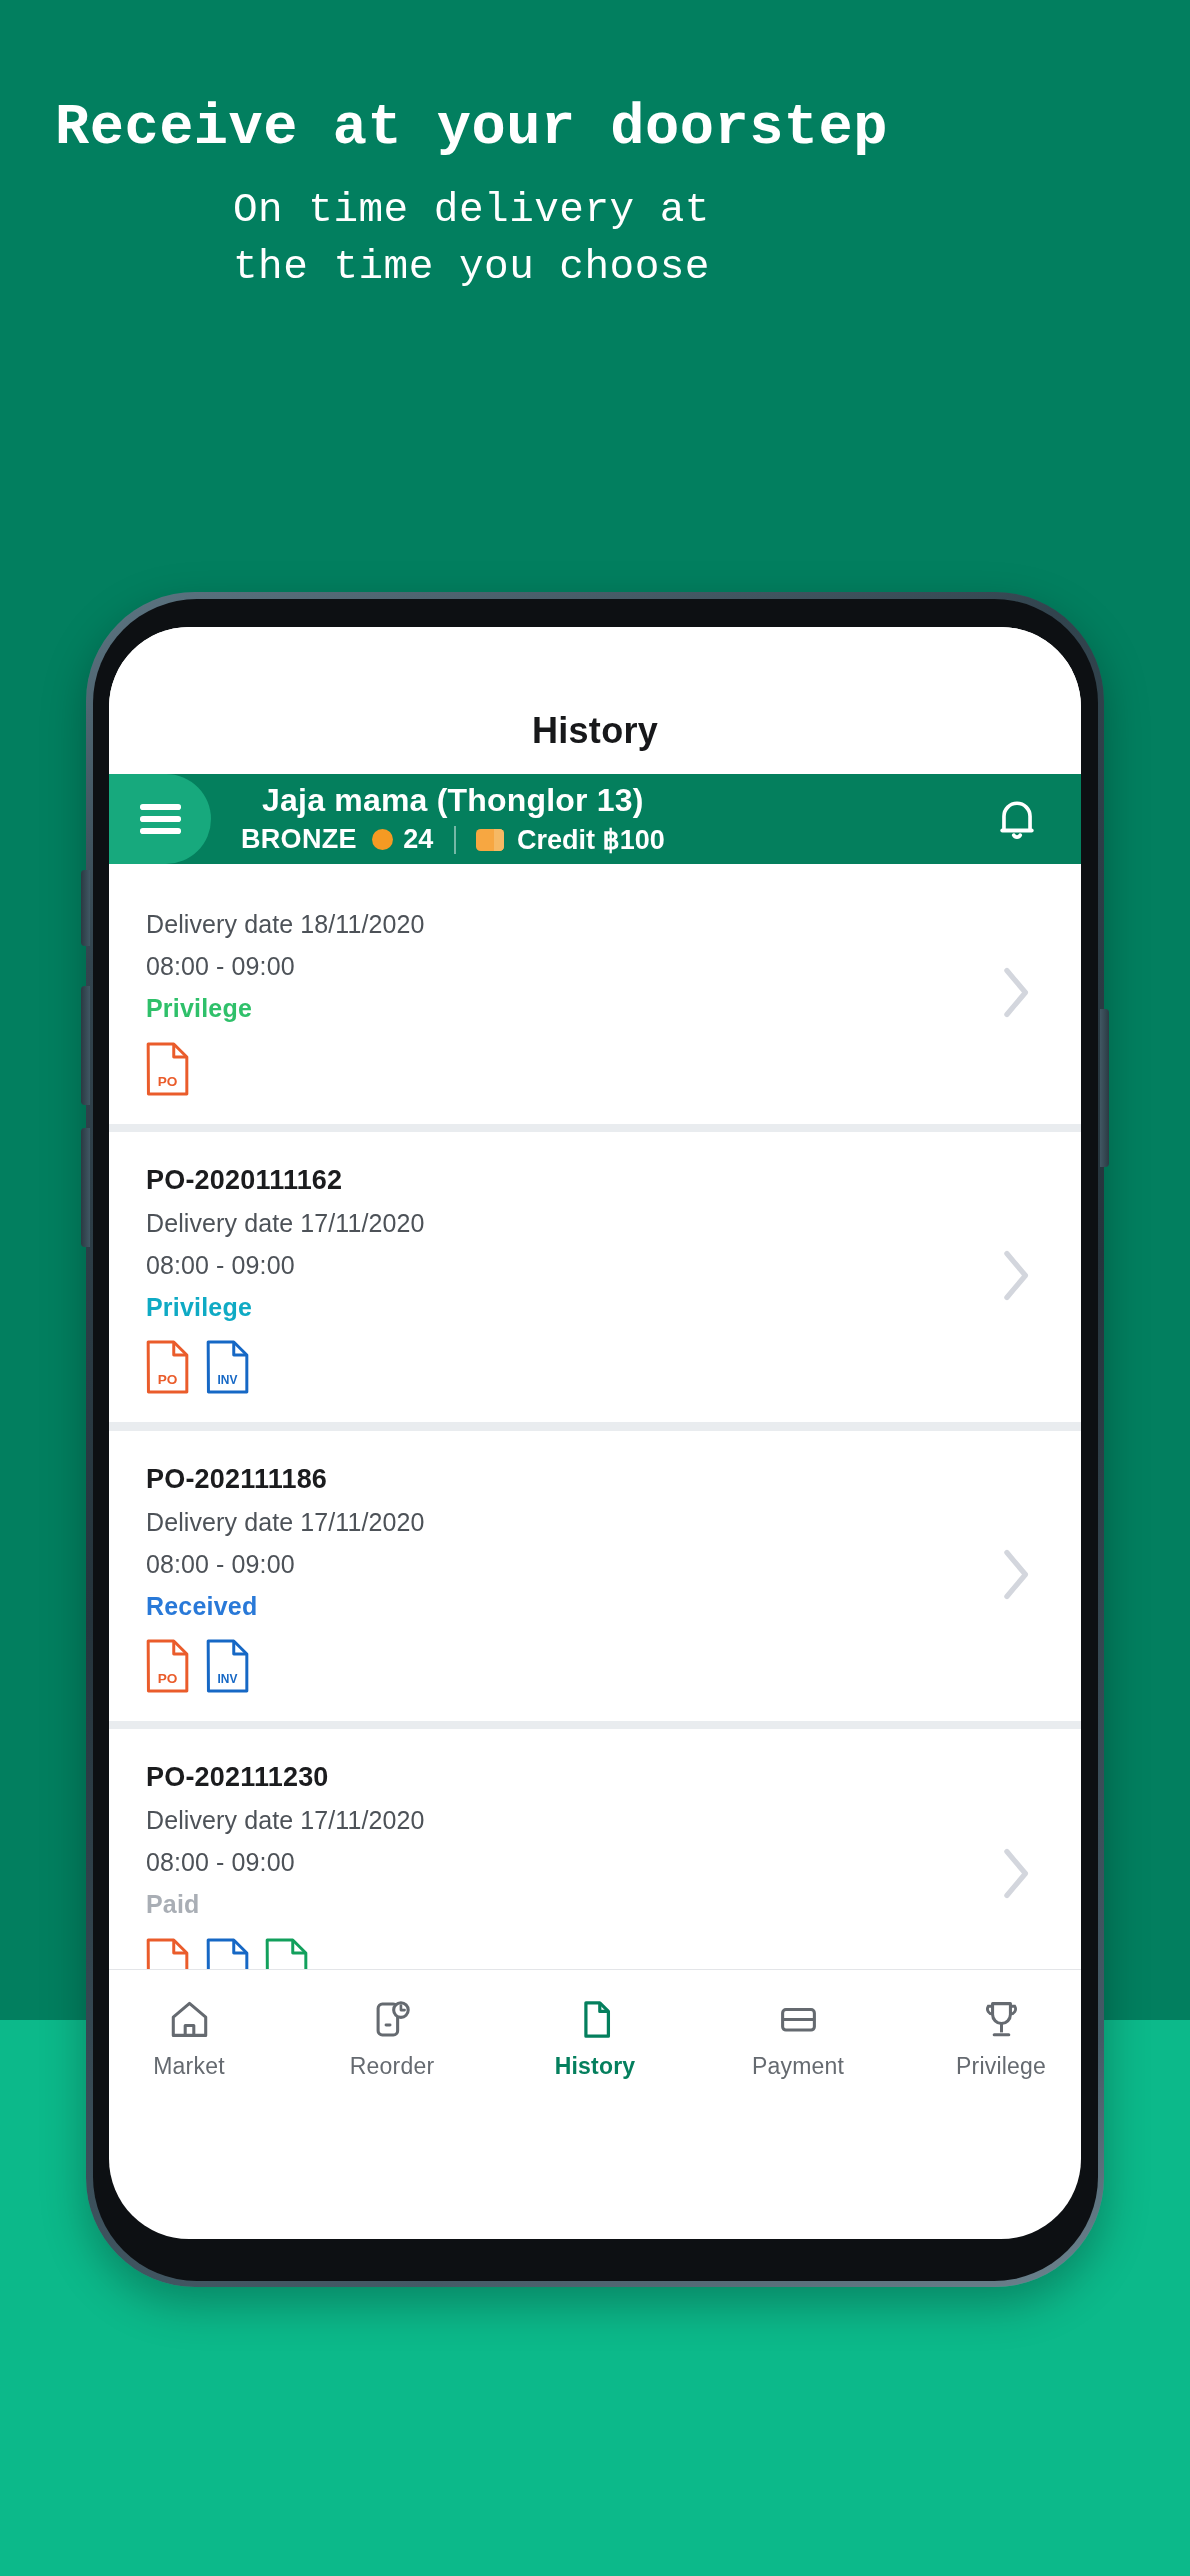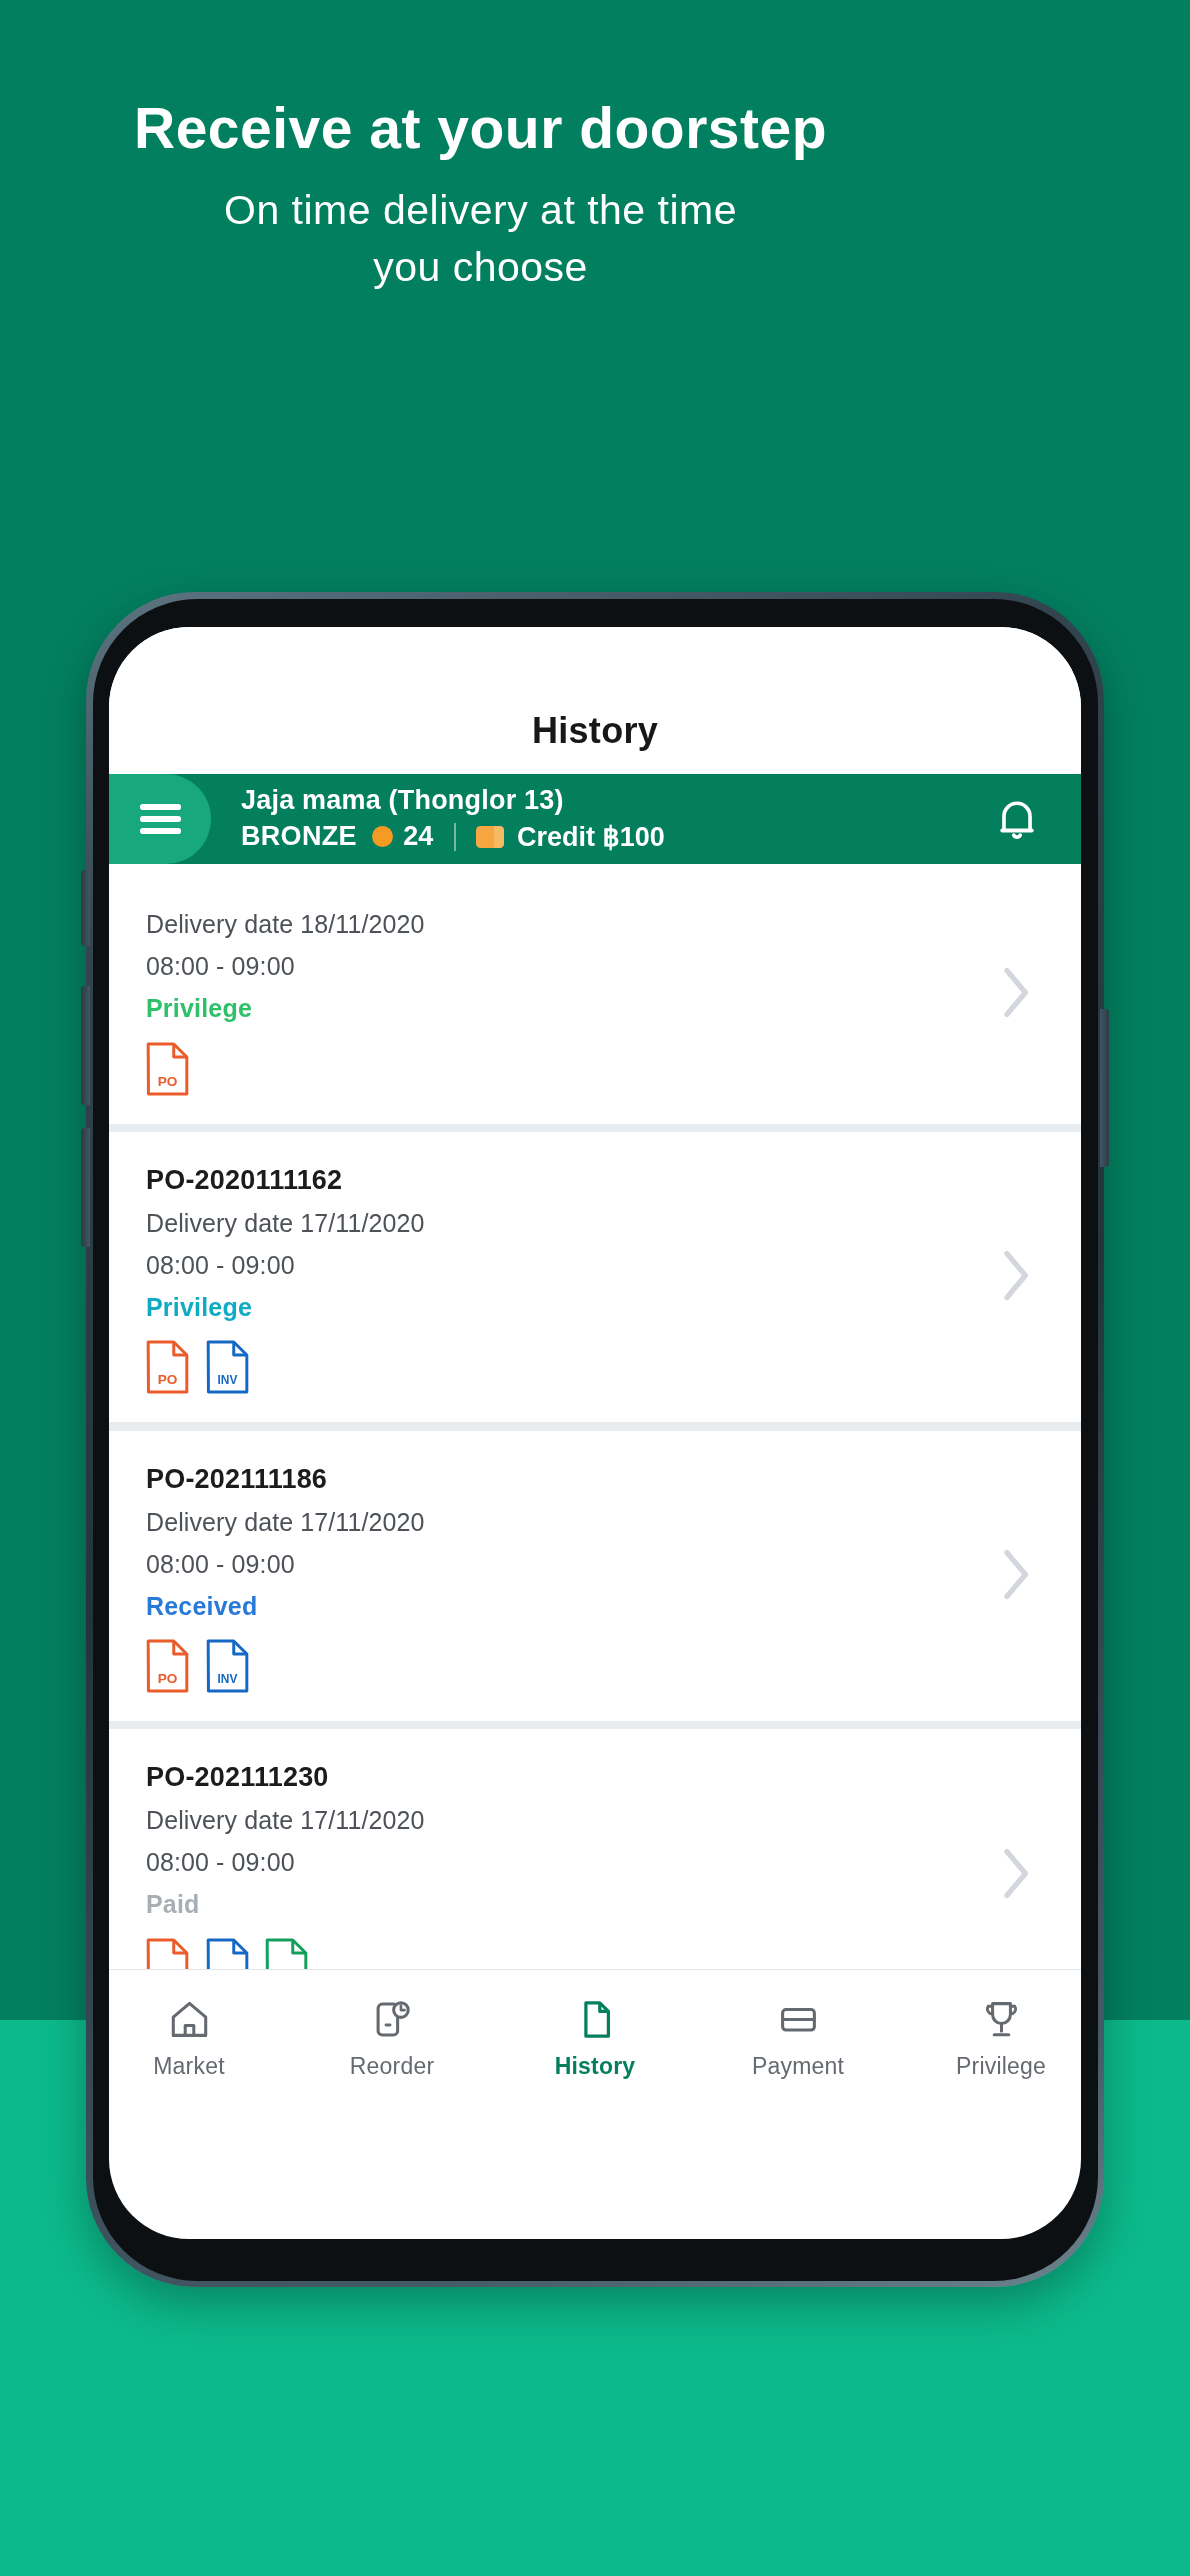--- a/index.html
+++ b/index.html
@@ -19,22 +19,22 @@
     position: absolute; left: 0; top: 0; width: 1191px; height: 2020px;
     background: #027f5f;
   }
   #bg-bottom {
     position: absolute; left: 0; top: 2020px; width: 1191px; height: 556px;
     background: #0cb98a;
   }
 
   
   #headline-block {
-    position: absolute; left: 9px; top: 88px; width: 943px;
-    text-align: center; z-index: 5;
+    position: absolute; left: 0; top: 88px; width: 943px;
+    text-align: center; z-index: 5; font-family: Liberation Mono, monospace;
   }
   #headline {
     color: #ffffff;
     font-size: 57px;
     font-weight: bold;
     letter-spacing: 0.5px;
     line-height: 80px;
   }
   #subheadline {
     color: #ffffff;
@@ -125,21 +125,21 @@
   .hamburger { width: 41px; }
   .hamburger span {
     display: block; height: 5.6px; border-radius: 2.8px;
     background: #ffffff; margin: 6.5px 0;
   }
   .account-text {
     margin-left: 132px;
     display: flex; flex-direction: column; gap: 4.6px;
   }
   .account-name {
-    font-size: 27px; font-weight: bold; color: #ffffff; letter-spacing: 0.2px;
+    font-size: 32px; font-weight: bold; color: #ffffff; letter-spacing: 0.2px; text-align: center;
   }
   .account-meta {
     display: flex; align-items: center;
     font-size: 27px; font-weight: bold; color: #ffffff;
   }
   .tier-label { letter-spacing: 0.3px; }
   .coin-dot {
     width: 21.3px; height: 21.3px; border-radius: 50%;
     background: #f59a23; margin: 0 10.2px 0 15px; display: inline-block;
   }

